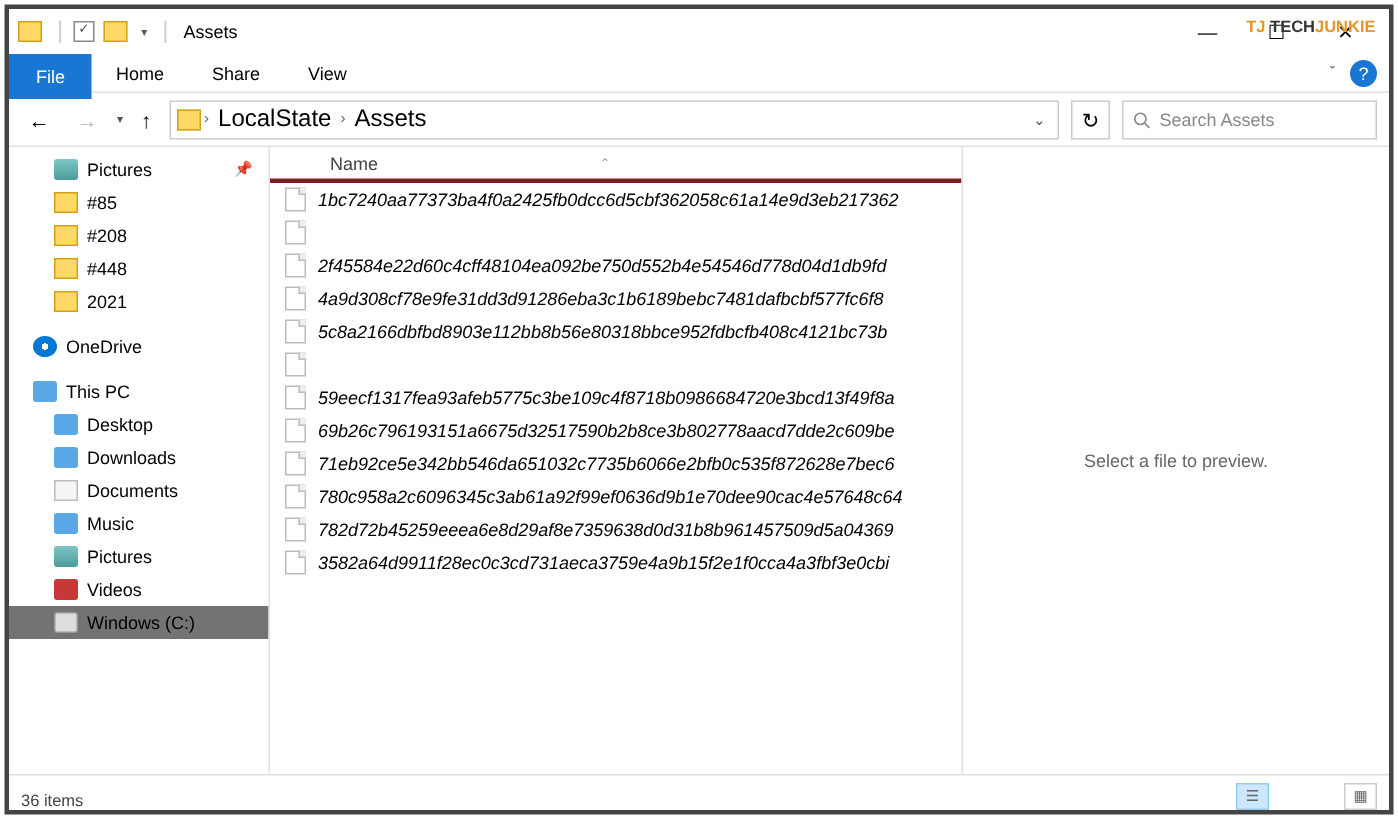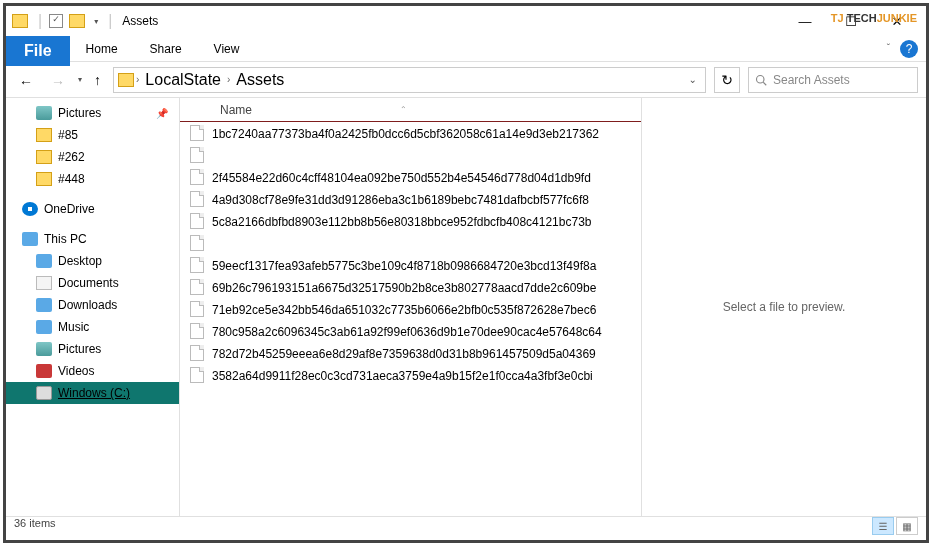--- a/index.html
+++ b/index.html
@@ -17,21 +17,21 @@
     .titlebar .sep { color: #ccc; margin: 0 4px; }
     .titlebar .qat-icon { width: 14px; height: 14px; border: 1px solid #888; background: #fff; margin: 0 3px; position: relative; }
     .titlebar .qat-icon::after { content:"✓"; font-size:9px; position:absolute; top:-1px; left:2px; color:#555;}
     .titlebar .qat-folder { width: 16px; height: 14px; background: #ffd966; border: 1px solid #d4a017; margin: 0 3px; }
     .titlebar .dropdown-arrow { font-size: 8px; color: #555; margin: 0 6px; }
     .titlebar .title { font-size: 12px; color: #000; margin-left: 6px; }
     .titlebar .spacer { flex: 1; }
     .titlebar .winbtn { width: 46px; height: 30px; display: flex; align-items: center; justify-content: center; font-size: 13px; color: #000; cursor: pointer; }
     
     .menubar { height: 26px; display: flex; align-items: stretch; background: #fff; border-bottom: 1px solid #e0e0e0; position: relative; }
-    .menubar .file-tab { background: #1976d2; color: #fff; padding: 15px 18px; font-size: 16px; display: flex; align-items: center; cursor: pointer; font-weight: bold; }
+    .menubar .file-tab { background: #1976d2; color: #fff; padding: 15px 18px; font-size: 12px; display: flex; align-items: center; cursor: pointer; }
     .menubar .menu-item { padding: 4px 16px; font-size: 12px; display: flex; align-items: center; color: #000; cursor: pointer; }
     .menubar .menu-spacer { flex: 1; }
     .menubar .help { width: 18px; height: 18px; border-radius: 50%; background: #1976d2; color: #fff; display: flex; align-items: center; justify-content: center; font-size: 12px; margin-right: 8px; align-self: center; cursor: pointer; }
     .menubar .chevron { font-size: 10px; color: #555; margin-right: 10px; align-self: center; cursor: pointer; }
     
     .navbar { height: 36px; display: flex; align-items: center; padding: 4px 8px; gap: 8px; border-bottom: 1px solid #e0e0e0; }
     .navbar .navbtn { width: 24px; height: 24px; display: flex; align-items: center; justify-content: center; font-size: 14px; color: #000; cursor: pointer; }
     .navbar .navbtn.disabled { color: #bbb; }
     .navbar .navarrow { font-size: 8px; color: #555; cursor: pointer; }
     .navbar .up { cursor: pointer; font-size: 14px; color: #000; padding: 0 4px; }
@@ -45,52 +45,52 @@
     .navbar .search { width: 170px; height: 26px; border: 1px solid #ccc; display: flex; align-items: center; padding: 0 6px; gap: 6px; font-size: 12px; color: #888; }
     .navbar .search svg { width: 12px; height: 12px; }
     
     .content { flex: 1; display: flex; overflow: hidden; }
     
     .sidebar { width: 174px; border-right: 1px solid #e0e0e0; overflow-y: auto; position: relative; background: #fff; padding-top: 4px; }
     .sidebar::-webkit-scrollbar { width:16px; }
     .sidebar::-webkit-scrollbar-track { background:#f0f0f0; }
     .sidebar::-webkit-scrollbar-thumb { background:#c0c0c0; }
     .tree-item { display: flex; align-items: center; padding: 4px 6px; font-size: 12px; cursor: pointer; gap: 6px; }
-    .tree-item.selected { background: #0f766e; text-decoration: underline; }
+    .tree-item.selected { background: #737373; }
     .tree-item .indent1 { width: 18px; }
     .tree-item .indent0 { width: 4px; }
     .tree-item .ficon { width: 16px; height: 14px; flex-shrink: 0; }
     .ficon.folder { background: #ffd966; border: 1px solid #d4a017; }
     .ficon.pictures { background: linear-gradient(#7fc6c6,#4a9b9b); border-radius:2px; }
     .ficon.onedrive { background: radial-gradient(circle, #fff 20%, #0078d4 21%); border-radius: 50%; }
     .ficon.thispc { background: #5aa9e6; border-radius: 2px; }
     .ficon.objects3d { background: #4db8c2; border-radius:2px;}
     .ficon.desktop { background: #5aa9e6; border-radius:2px;}
     .ficon.documents { background: #f5f5f5; border:1px solid #bbb;}
     .ficon.downloads { background: #5aa9e6; border-radius:2px; position:relative;}
     .ficon.music { background: #5aa9e6; border-radius:2px;}
     .ficon.video { background: #c93838; border-radius:2px;}
     .ficon.drive { background: #ddd; border:1px solid #999; border-radius:2px;}
     .pin { font-size: 10px; color: #888; margin-left: auto; margin-right: 4px;}
     
     .filelist { flex: 1; display: flex; flex-direction: column; position: relative; overflow: hidden; }
-    .filelist .header { height: 24px; display: flex; align-items: center; border-bottom: 1px solid #7f1d1d; font-size: 12px; color: #444; padding-left: 40px; position: relative; }
+    .filelist .header { height: 24px; display: flex; align-items: center; border-bottom: 3px solid #7f1d1d; font-size: 12px; color: #444; padding-left: 40px; position: relative; }
     .filelist .header .sort { position:absolute; left: 220px; font-size: 8px; color: #999;}
     .filelist .rows { flex: 1; overflow-y: scroll; overflow-x: scroll; }
     .filelist .rows::-webkit-scrollbar { width:16px; height:16px;}
     .filelist .rows::-webkit-scrollbar-track { background:#f0f0f0;}
     .filelist .rows::-webkit-scrollbar-thumb { background:#c0c0c0;}
     .filelist .rows::-webkit-scrollbar-button { background:#f0f0f0; height:16px; width:16px; border:1px solid #ddd;}
-    .file-row { display: flex; align-items: flex-end; padding: 3px 10px; font-size: 12px; white-space: nowrap; gap: 8px; cursor: pointer;}
+    .file-row { display: flex; align-items: center; padding: 3px 10px; font-size: 12px; white-space: nowrap; gap: 8px; cursor: pointer; font-style: italic;}
     .file-row .doc-icon { width: 14px; height: 16px; background: #fff; border: 1px solid #bbb; flex-shrink: 0; position: relative;}
     .file-row .doc-icon::after { content:""; position:absolute; right:-1px; top:-1px; width:4px; height:4px; background:#eee; border-left:1px solid #bbb; border-bottom:1px solid #bbb;}
     
     .preview { width: 285px; border-left: 1px solid #e0e0e0; display: flex; align-items: center; justify-content: center; font-size: 12px; color: #666; }
     
-    .statusbar { height: 24px; border-top: 1px solid #e0e0e0; display: flex; align-items: flex-start; padding: 0 8px; font-size: 11px; color: #444; }
+    .statusbar { height: 24px; border-top: 1px solid #e0e0e0; display: flex; align-items: flex-end; padding: 0 8px; font-size: 11px; color: #444; gap: 48px; }
     .statusbar .spacer { flex: 1; }
     .statusbar .viewbtn { width: 22px; height: 18px; border: 1px solid #ccc; margin-left: 2px; cursor: pointer; display:flex; align-items:center; justify-content:center; font-size:10px; color:#666;}
     .statusbar .viewbtn.active { background: #cce8ff; border-color:#99ccef;}
   </style>
 </head>
 <body>
 
 <div class="watermark">
   <span class="tj">TJ</span> <span class="tech">TECH</span><span class="junkie">JUNKIE</span>
 </div>
@@ -155,53 +155,58 @@
           <span class="pin">📌</span>
         </div>
       <div class="tree-item">
           <span class="indent1"></span>
           <div class="ficon folder"></div>
           <span>#85</span>
         </div>
       <div class="tree-item">
           <span class="indent1"></span>
           <div class="ficon folder"></div>
-          <span>#262</span>
+          <span>#208</span>
         </div>
       <div class="tree-item">
           <span class="indent1"></span>
           <div class="ficon folder"></div>
           <span>#448</span>
+        </div>
+      <div class="tree-item">
+          <span class="indent1"></span>
+          <div class="ficon folder"></div>
+          <span>2021</span>
         </div>
       <div style="height:8px"></div>
       <div class="tree-item">
           <span class="indent0"></span>
           <div class="ficon onedrive"></div>
           <span>OneDrive</span>
         </div>
       <div style="height:8px"></div>
       <div class="tree-item">
           <span class="indent0"></span>
           <div class="ficon thispc"></div>
           <span>This PC</span>
         </div>
       <div class="tree-item">
           <span class="indent1"></span>
           <div class="ficon desktop"></div>
           <span>Desktop</span>
         </div>
       <div class="tree-item">
           <span class="indent1"></span>
+          <div class="ficon downloads"></div>
+          <span>Downloads</span>
+        </div>
+      <div class="tree-item">
+          <span class="indent1"></span>
           <div class="ficon documents"></div>
           <span>Documents</span>
-        </div>
-      <div class="tree-item">
-          <span class="indent1"></span>
-          <div class="ficon downloads"></div>
-          <span>Downloads</span>
         </div>
       <div class="tree-item">
           <span class="indent1"></span>
           <div class="ficon music"></div>
           <span>Music</span>
         </div>
       <div class="tree-item">
           <span class="indent1"></span>
           <div class="ficon pictures"></div>
           <span>Pictures</span>

